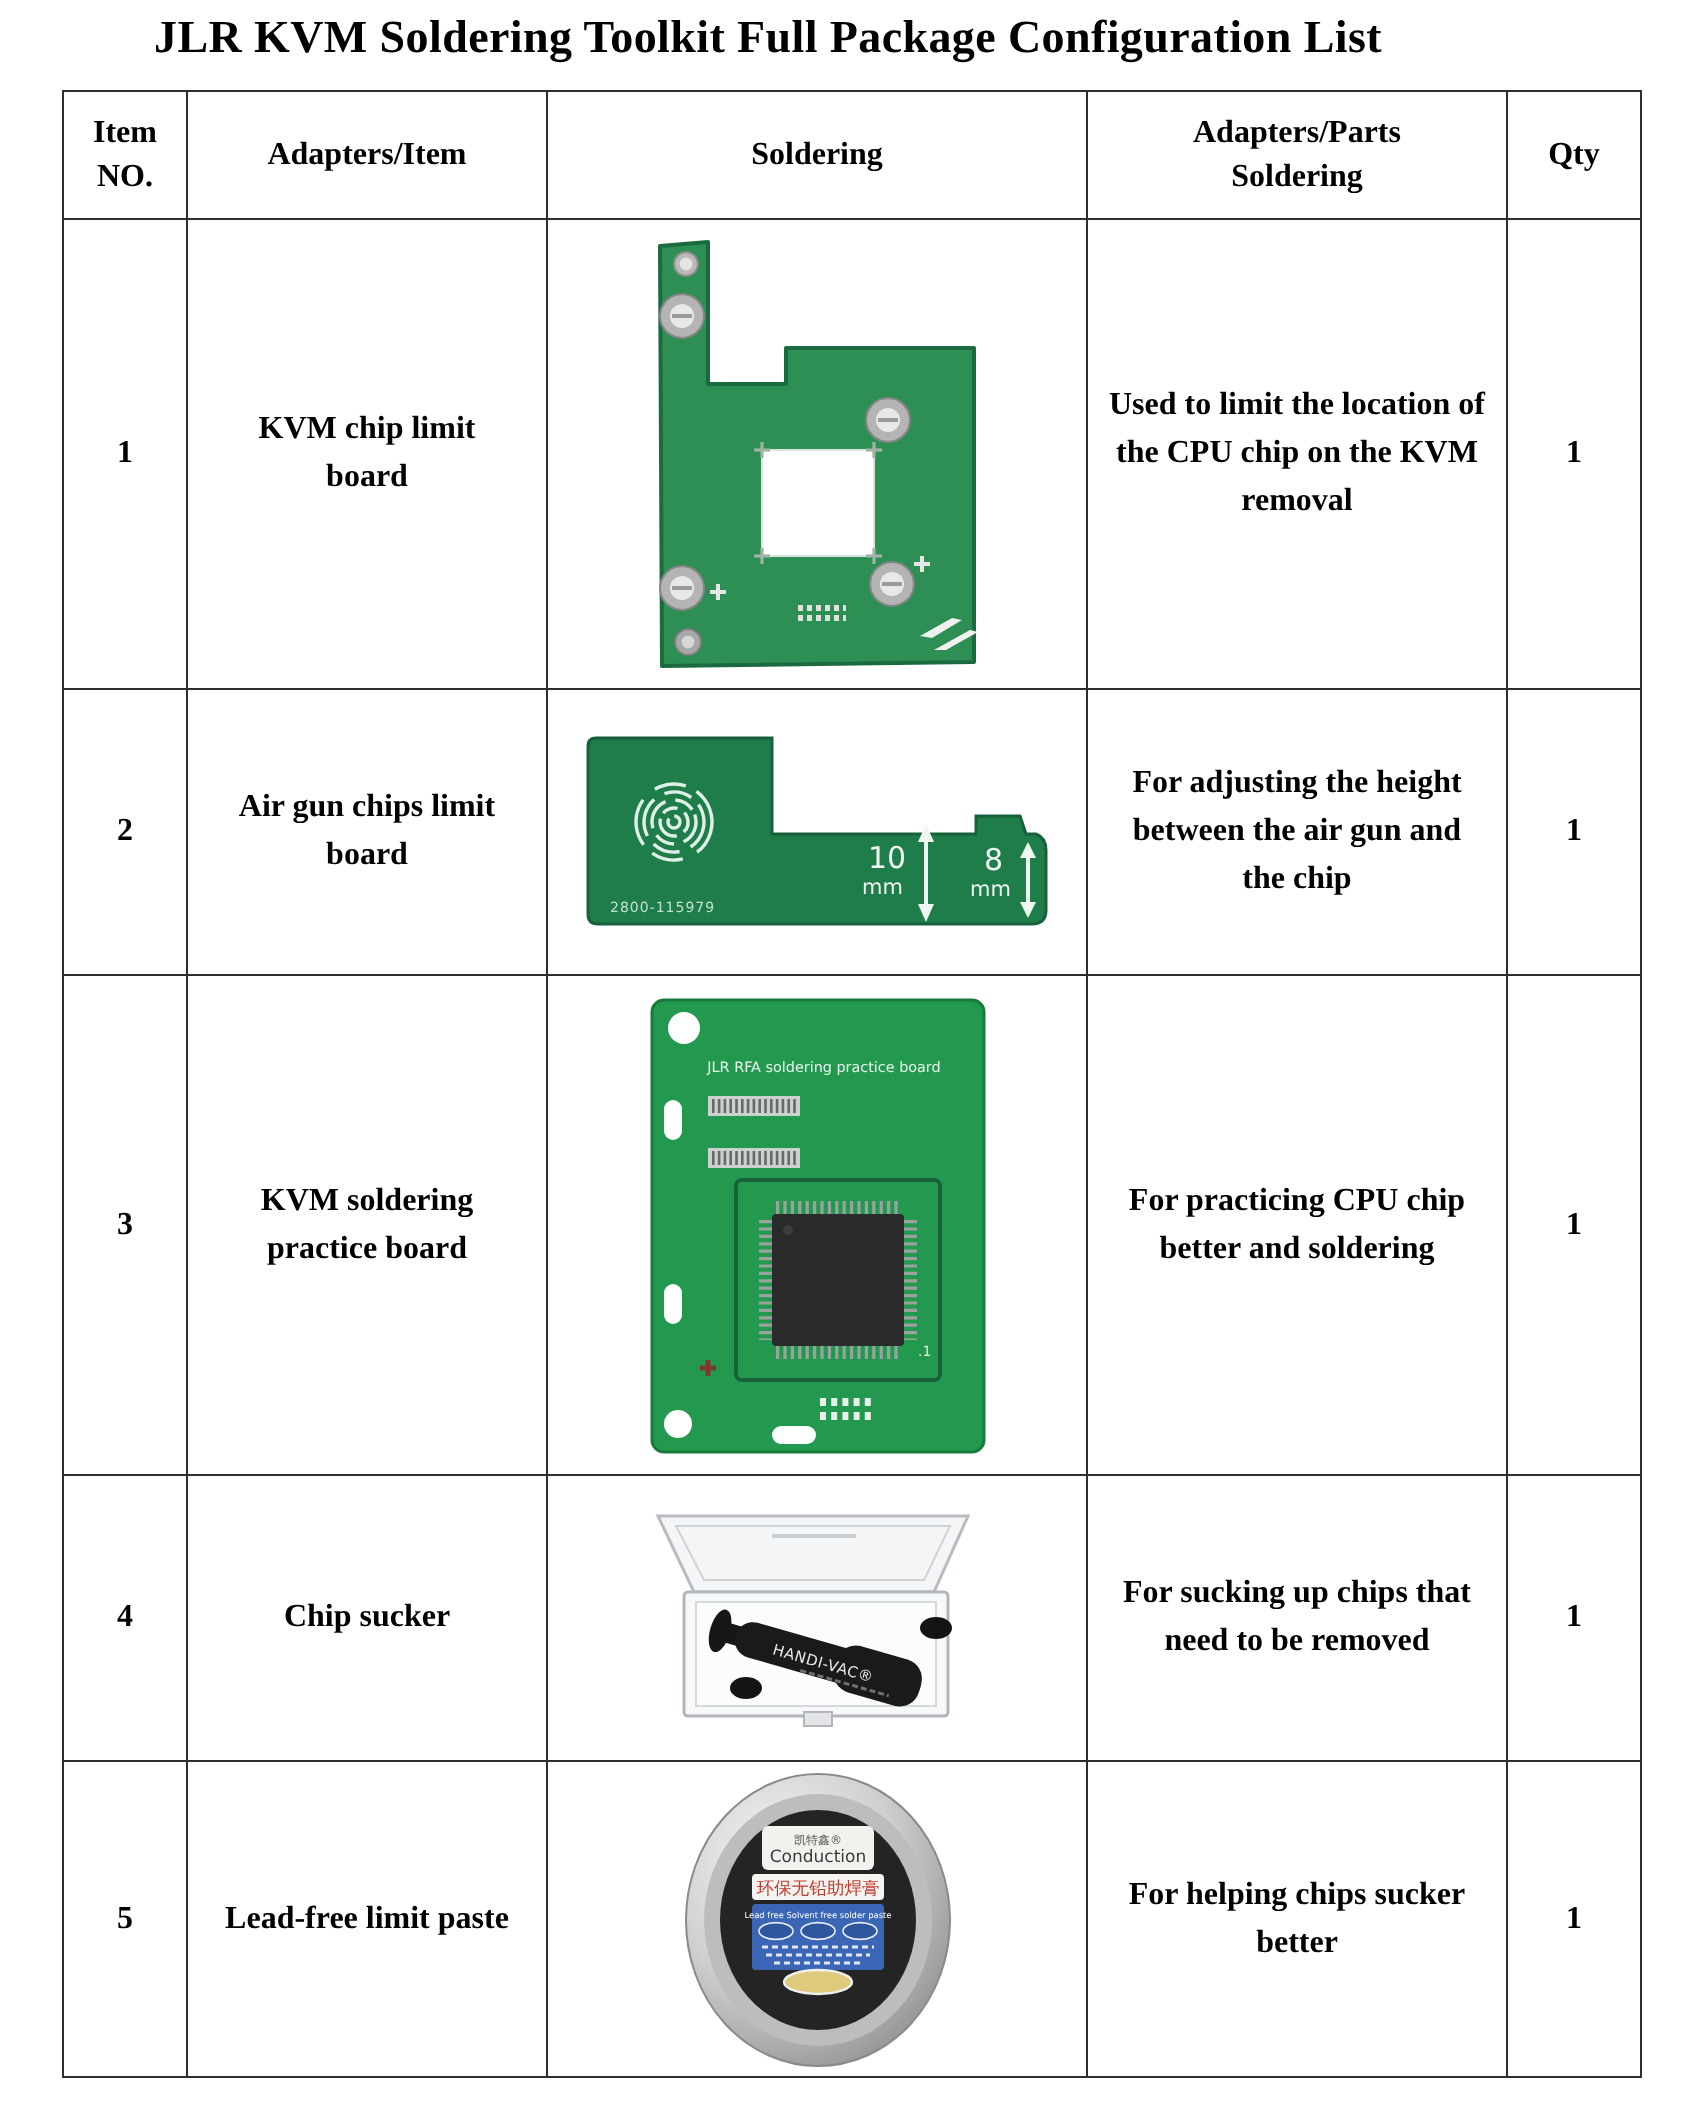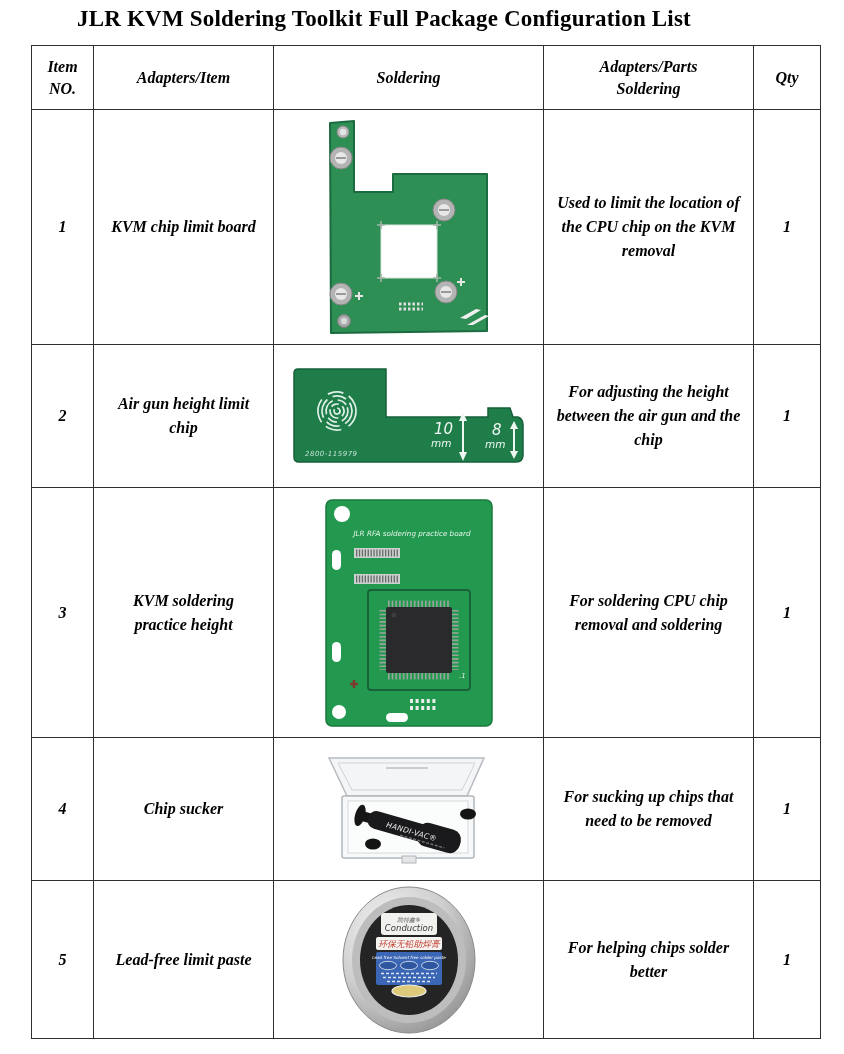--- a/index.html
+++ b/index.html
@@ -5,21 +5,21 @@
   html,body{margin:0;padding:0;}
   body{
     width:844px;height:1054px;background:#ffffff;position:relative;
     font-family:"Liberation Serif","DejaVu Serif",serif;color:#000;
   }
   .page-title{
     position:absolute;top:6px;left:0;width:768px;text-align:center;
     font-size:23px;font-weight:bold;letter-spacing:0.2px;
   }
   table.config{
-    position:absolute;left:31px;top:45px;border-collapse:collapse;table-layout:fixed;font-style:italic;
+    position:absolute;left:31px;top:45px;border-collapse:collapse;table-layout:fixed;
   }
   table.config th, table.config td{
     border:1.5px solid #2e2e2e;text-align:center;vertical-align:middle;
     font-weight:bold;padding:0;overflow:hidden;
   }
   th{font-size:16px;line-height:1.35;}
   td.txt{font-size:16px;line-height:1.5;}
   .hdr-narrow{display:inline-block;max-width:46px;}
   .hdr-func{display:inline-block;max-width:150px;}
   .part-label{display:inline-block;max-width:152px;}
@@ -104,21 +104,21 @@
             <path d="M138,205 l18,-10 4,1 -16,9 z"></path>
           </g>
         </svg>
       </td>
       <td class="txt"><span class="func-label">Used to limit the location of the CPU chip on the KVM removal</span></td>
       <td class="txt">1</td>
     </tr>
 
     <tr style="height:143px">
       <td class="txt">2</td>
-      <td class="txt"><span class="part-label">Air gun height limit chip</span></td>
+      <td class="txt"><span class="part-label">Air gun chips limit board</span></td>
       <td class="pic">
         <svg width="235" height="100" viewBox="0 0 235 100">
           <path d="M7,3 H95 V51 H197 V42 H219 L222,51 H227 Q232,53 232,59 V89 Q232,96 225,96 H8 Q3,96 3,91 V7 Q3,3 7,3 Z" fill="#1f7d4a" stroke="#16603a" stroke-width="1.5"></path>
           <g fill="none" stroke="#dff0e8" stroke-width="1.7" transform="rotate(-20 46 45)">
             <circle cx="46" cy="45" r="3" stroke-dasharray="12 3"></circle>
             <circle cx="46" cy="45" r="7" stroke-dasharray="8 4 14 3"></circle>
             <circle cx="46" cy="45" r="11" stroke-dasharray="16 5 10 4"></circle>
             <circle cx="46" cy="45" r="15" stroke-dasharray="20 6 14 5"></circle>
             <circle cx="46" cy="45" r="19" stroke-dasharray="24 8 16 6"></circle>
           </g>
@@ -138,21 +138,21 @@
             <polygon points="223,93 219,85 227,85"></polygon>
           </g>
         </svg>
       </td>
       <td class="txt"><span class="func-label">For adjusting the height between the air gun and the chip</span></td>
       <td class="txt">1</td>
     </tr>
 
     <tr style="height:250px">
       <td class="txt">3</td>
-      <td class="txt"><span class="part-label">KVM soldering practice height</span></td>
+      <td class="txt"><span class="part-label">KVM soldering practice board</span></td>
       <td class="pic">
         <svg width="170" height="230" viewBox="0 0 170 230">
           <rect x="2" y="2" width="166" height="226" rx="6" fill="#23984f" stroke="#187a3c" stroke-width="1.5"></rect>
           <circle cx="18" cy="16" r="8" fill="#ffffff"></circle>
           <circle cx="15" cy="214" r="7" fill="#ffffff"></circle>
           <text x="88" y="38" font-size="7.2" fill="#e8f6ee" text-anchor="middle">JLR RFA soldering practice board</text>
           <g>
             <rect x="30" y="50" width="46" height="10" fill="#ccd1cf"></rect>
             <line x1="32" y1="55" x2="74" y2="55" stroke="#666b69" stroke-width="7" stroke-dasharray="1.3 1.6"></line>
             <rect x="30" y="76" width="46" height="10" fill="#ccd1cf"></rect>
@@ -174,21 +174,21 @@
             <line x1="26" y1="186" x2="34" y2="186"></line>
               <line x1="30" y1="182" x2="30" y2="190"></line>
           </g>
           <g stroke="#e9efec">
             <line x1="86" y1="203" x2="114" y2="203" stroke-width="4" stroke-dasharray="3 2.6"></line>
             <line x1="86" y1="210" x2="114" y2="210" stroke-width="4" stroke-dasharray="3 2.6"></line>
           </g>
           <rect x="62" y="215" width="22" height="9" rx="4.5" fill="#ffffff"></rect>
         </svg>
       </td>
-      <td class="txt"><span class="func-label">For soldering CPU chip removal and soldering</span></td>
+      <td class="txt"><span class="func-label">For practicing CPU chip better and soldering</span></td>
       <td class="txt">1</td>
     </tr>
 
     <tr style="height:143px">
       <td class="txt">4</td>
       <td class="txt"><span class="part-label">Chip sucker</span></td>
       <td class="pic">
         <svg width="185" height="110" viewBox="0 0 185 110">
           <g>
             <polygon points="13,4 168,4 151,42 31,42" fill="#f4f5f6" stroke="#b8bcc0" stroke-width="1.5"></polygon>
@@ -249,18 +249,18 @@
             </g>
             <g stroke="#dfe6f2" stroke-width="1.6" stroke-dasharray="3 2">
               <line x1="42" y1="88.5" x2="98" y2="88.5"></line>
               <line x1="44" y1="92.5" x2="96" y2="92.5"></line>
               <line x1="48" y1="96.5" x2="92" y2="96.5"></line>
             </g>
             <ellipse cx="70" cy="106" rx="17" ry="6" fill="#ddca7a" stroke="#f0f0f0" stroke-width="1.2"></ellipse>
           </g>
         </svg>
       </td>
-      <td class="txt"><span class="func-label">For helping chips solder better</span></td>
+      <td class="txt"><span class="func-label">For helping chips sucker better</span></td>
       <td class="txt">1</td>
     </tr>
 
   </tbody>
 </table>
 
 </body></html>

